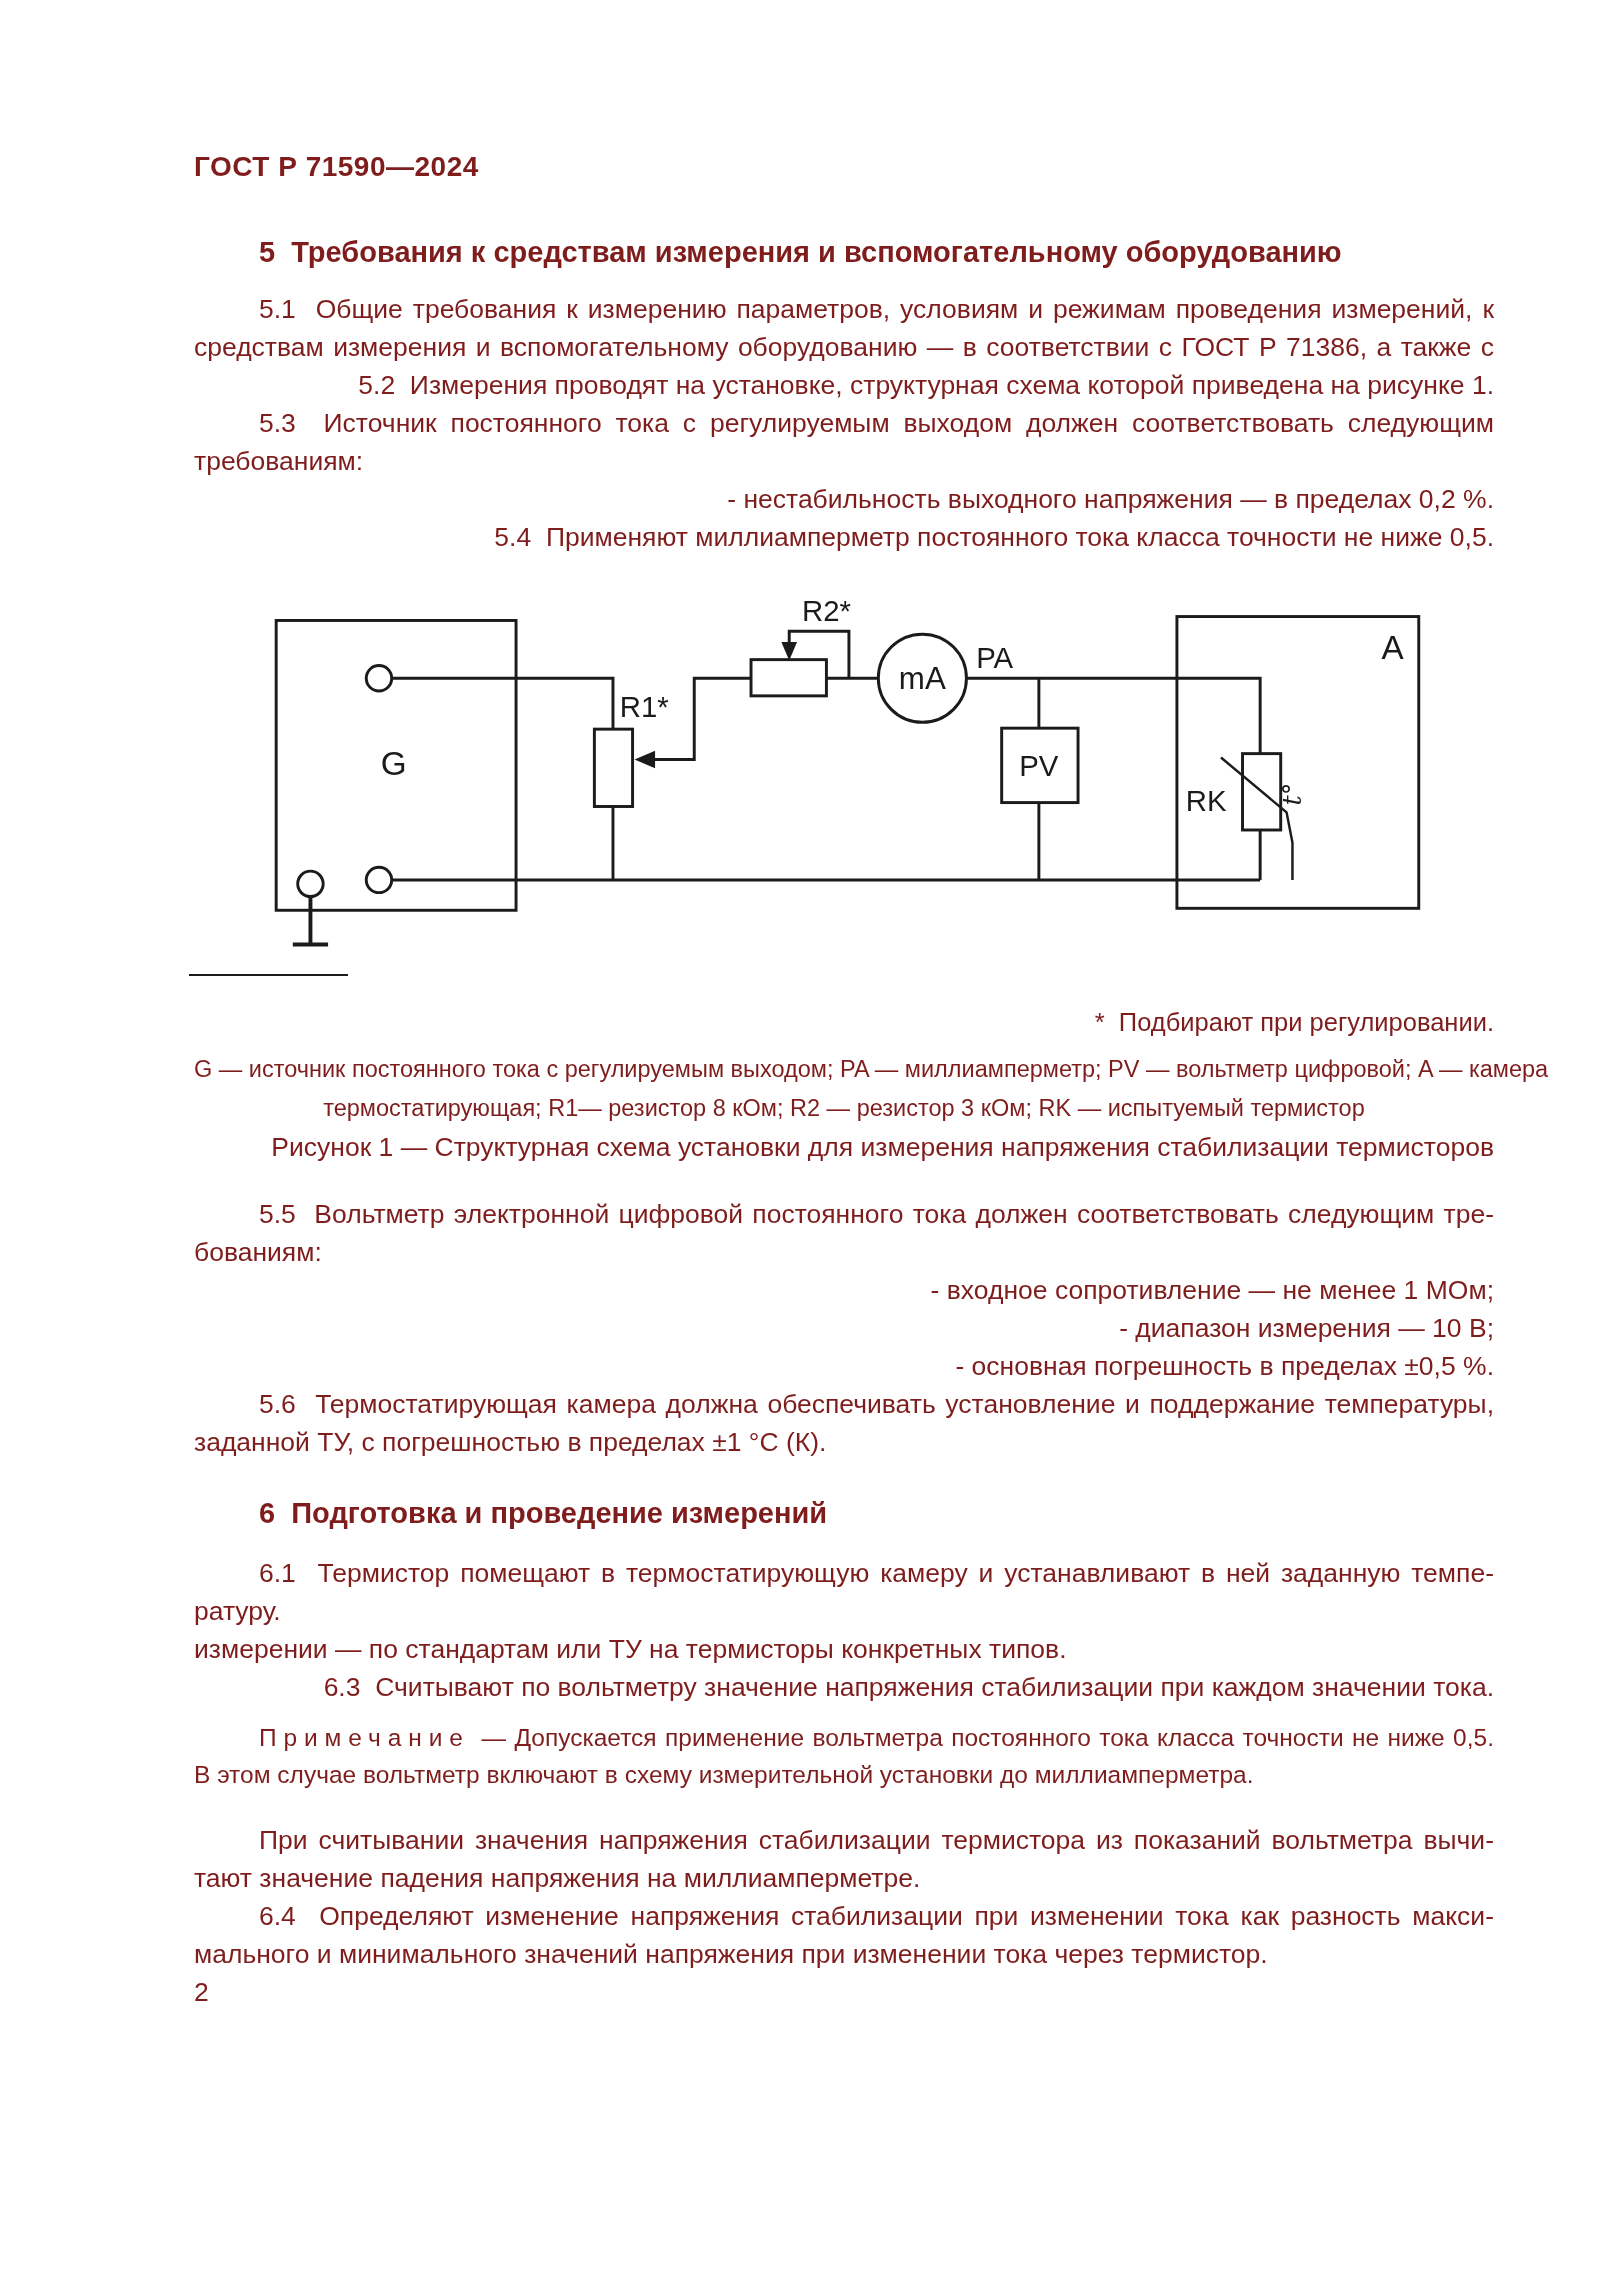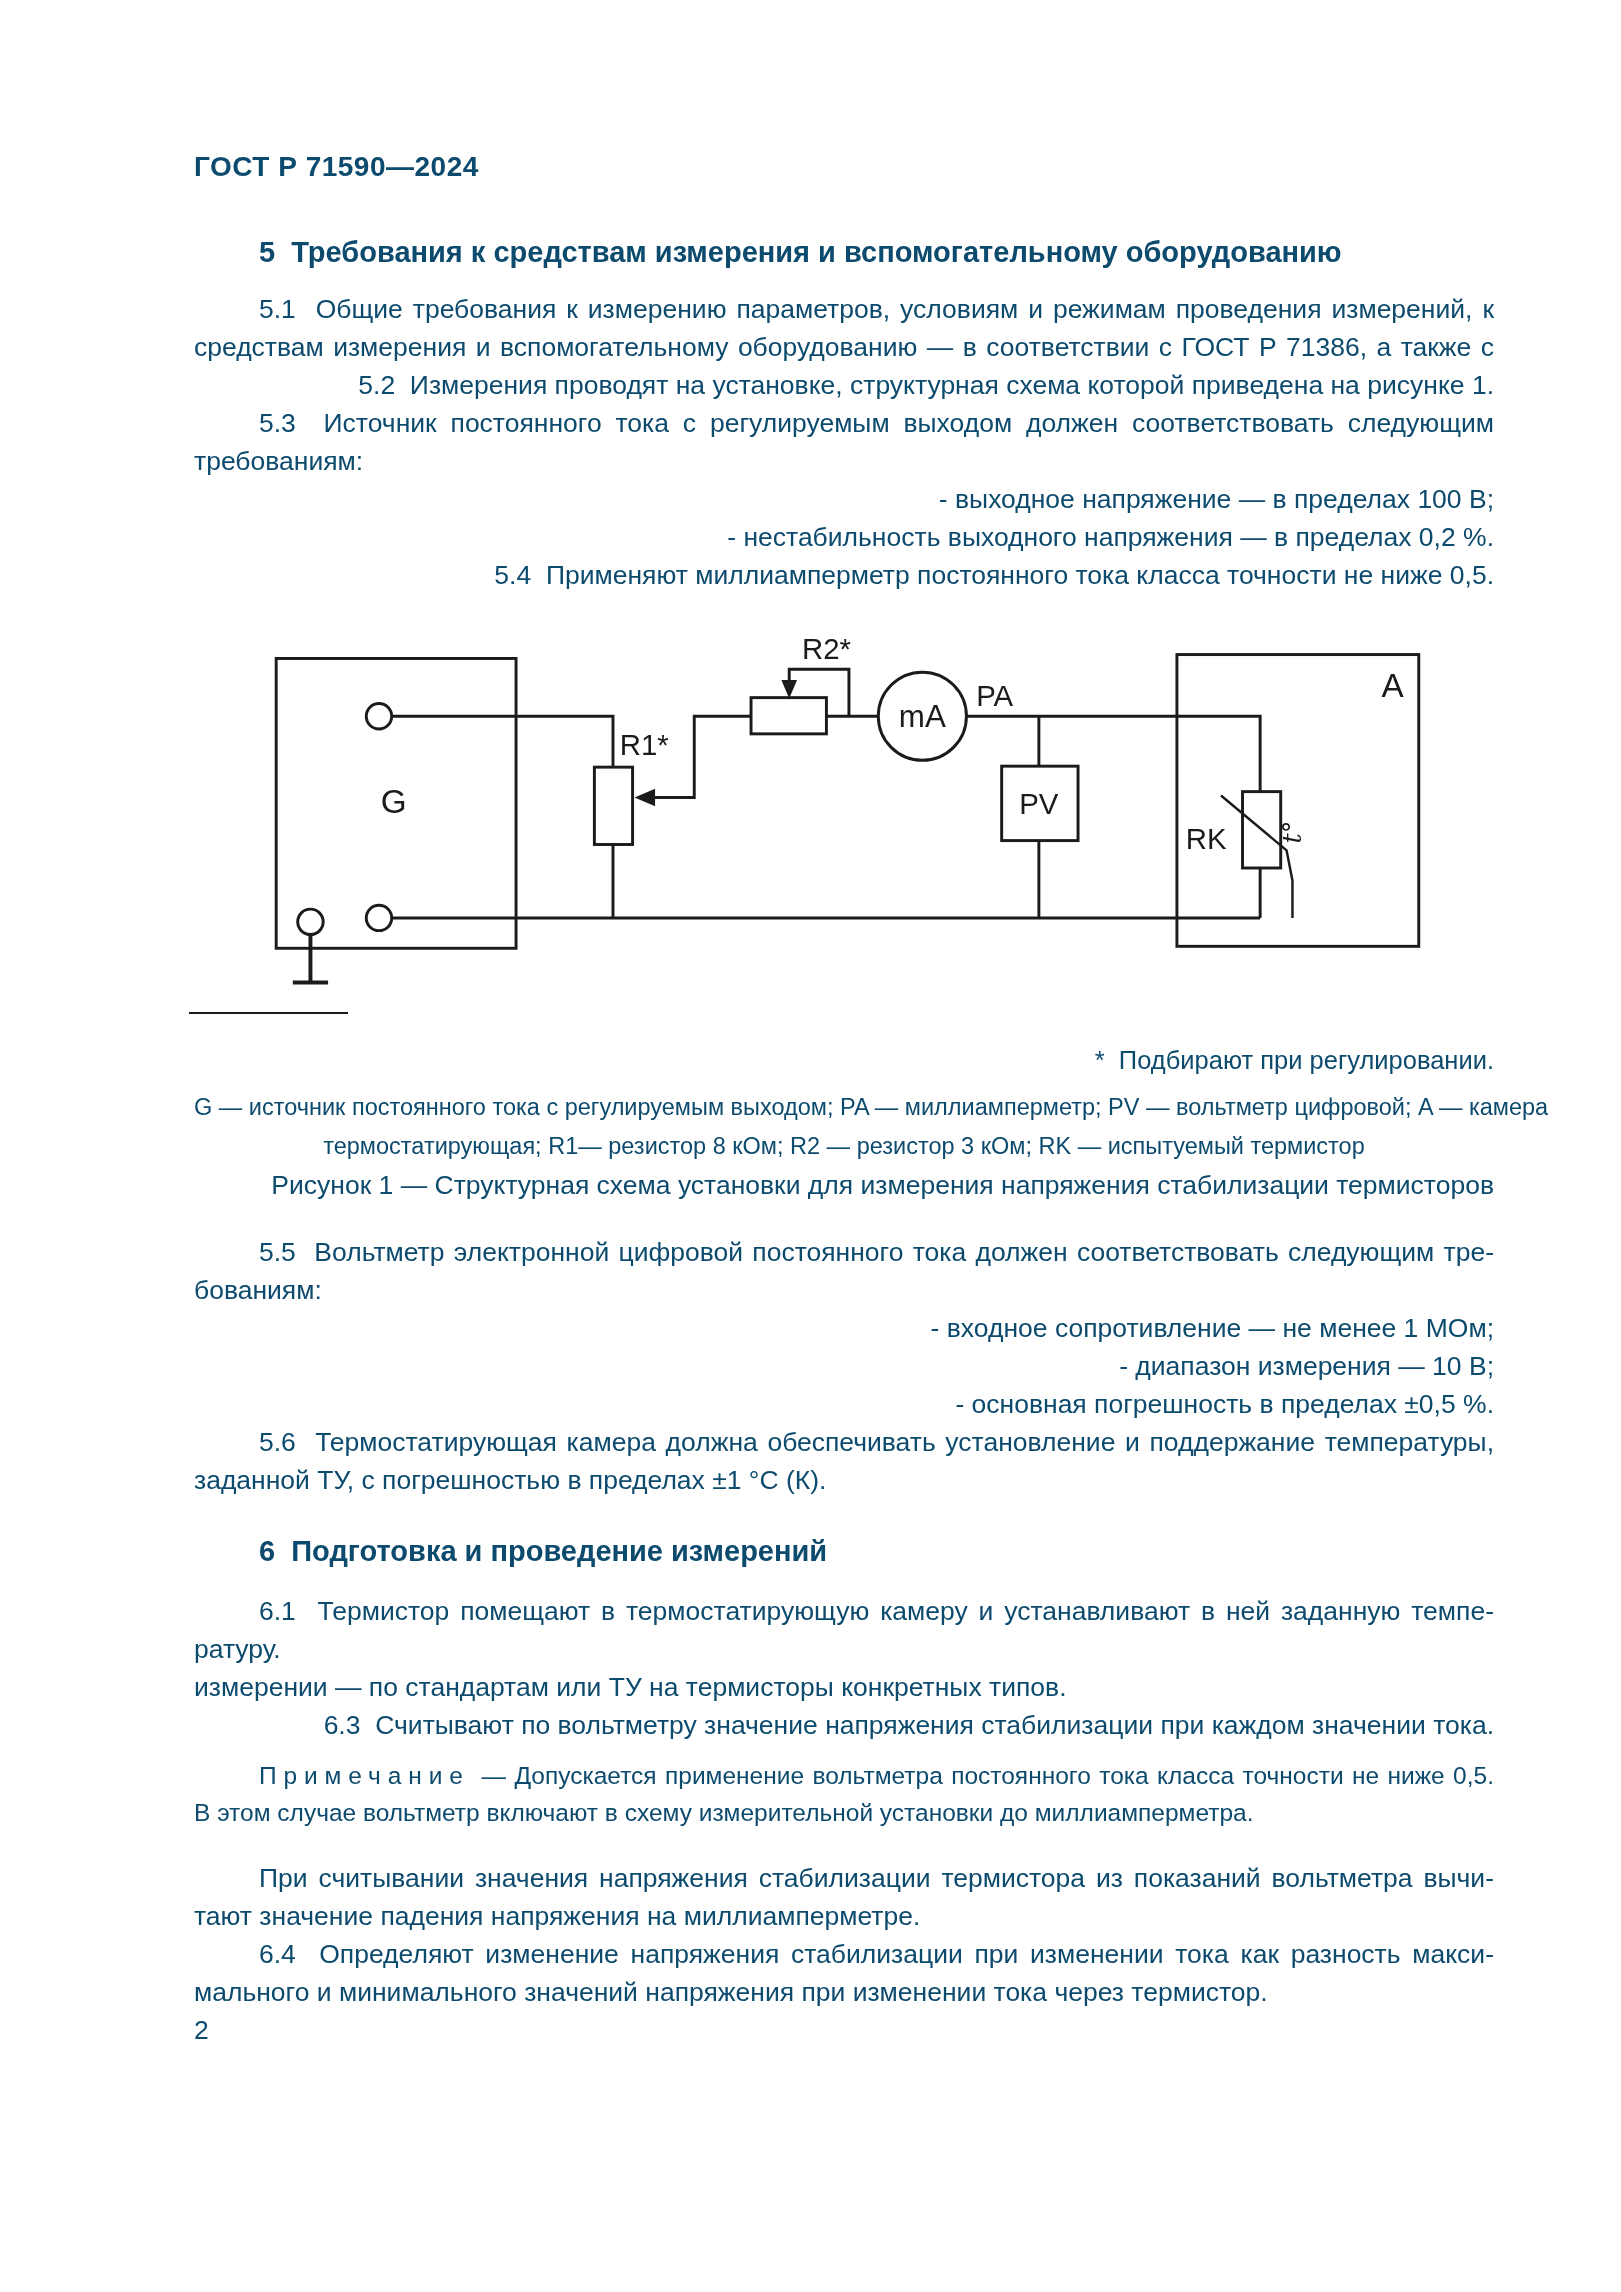--- a/index.html
+++ b/index.html
@@ -1,19 +1,19 @@
 <!DOCTYPE html>
 <html><head>
 <meta charset="utf-8">
 <style>
   html,body { margin:0; padding:0; background:#e8e8e8; }
   .page {
     position:relative; width:1621px; height:2293px; background:#ffffff;
     box-sizing:border-box; padding:152px 127px 0 194px;
-    font-family:"Liberation Sans", sans-serif; color:#0c4a6e; overflow:hidden;
+    font-family:"Liberation Sans", sans-serif; color:#7f1d1d; overflow:hidden;
   }
   .doc-header { font-size:28px; font-weight:700; line-height:30px; letter-spacing:0.5px; }
   .h-sec { margin:49px 0 15.7px 0; font-size:29px; font-weight:700; line-height:43px; text-indent:65px; }
   .h-sec.h6 { margin-top:31px; margin-bottom:18.6px; }
   .ln { font-size:26.5px; line-height:38px; white-space:nowrap; }
   .indent { text-indent:65px;text-align:right; }
   .fill { text-align:justify; text-align-last:justify; }
   .block2 { margin-top:28px; }
   .block3 { margin-top:28px; }
   .diagram { display:block; margin-top:-6.9px; }
@@ -38,21 +38,20 @@
   <div class="doc-header">ГОСТ Р 71590—2024</div>
 
   <div class="h-sec">5&nbsp; Требования к средствам измерения и вспомогательному оборудованию</div>
 
   <div>
     <div class="ln indent fill">5.1&nbsp; Общие требования к измерению параметров, условиям и режимам проведения измерений, к</div>
     <div class="ln fill">средствам измерения и вспомогательному оборудованию — в соответствии с ГОСТ Р 71386, а также с</div>
     <div class="ln indent">5.2&nbsp; Измерения проводят на установке, структурная схема которой приведена на рисунке 1.</div>
     <div class="ln indent fill">5.3&nbsp; Источник постоянного тока с регулируемым выходом должен соответствовать следующим</div>
     <div class="ln">требованиям:</div>
-    <div class="ln indent">- выходное напряжение — в пределах 100 В;</div>
     <div class="ln indent">- нестабильность выходного напряжения — в пределах 0,2 %.</div>
     <div class="ln indent">5.4&nbsp; Применяют миллиамперметр постоянного тока класса точности не ниже 0,5.</div>
   </div>
 
   <svg class="diagram" viewBox="0 0 1330 430" width="1304" height="421" xmlns="http://www.w3.org/2000/svg">
     <g stroke="#1b1b1b" stroke-width="3" fill="none">
 
       <path d="M201,132 H427 V184"></path>
       <path d="M468,215 H510 V132 H568"></path>
       <path d="M645,132 H698"></path>

